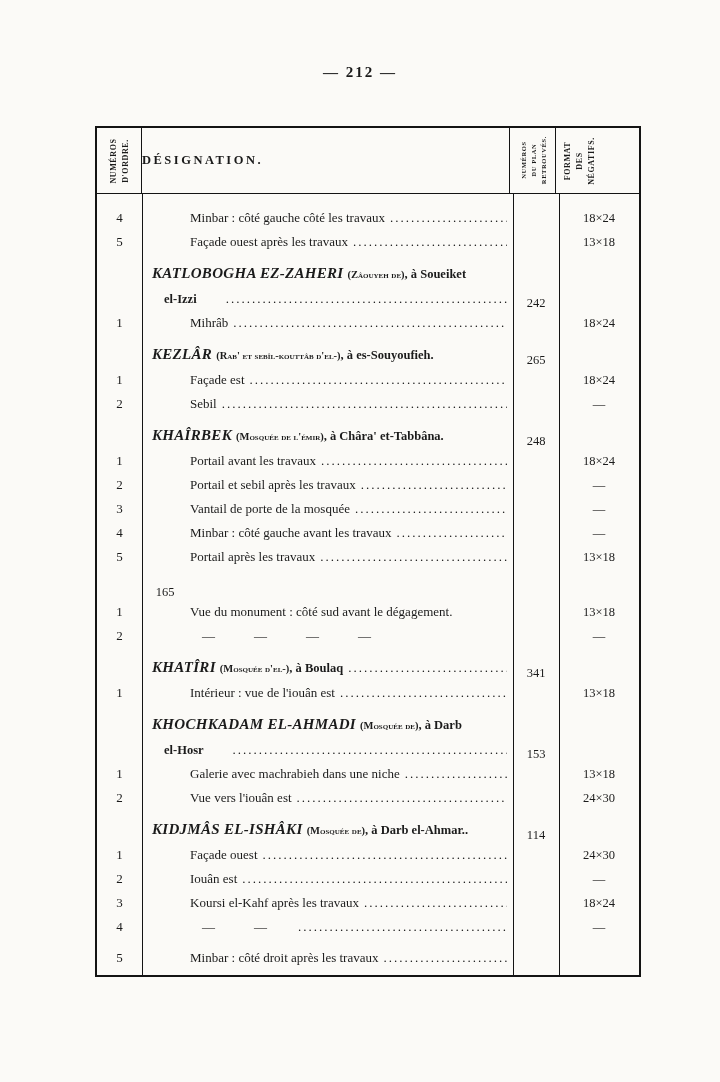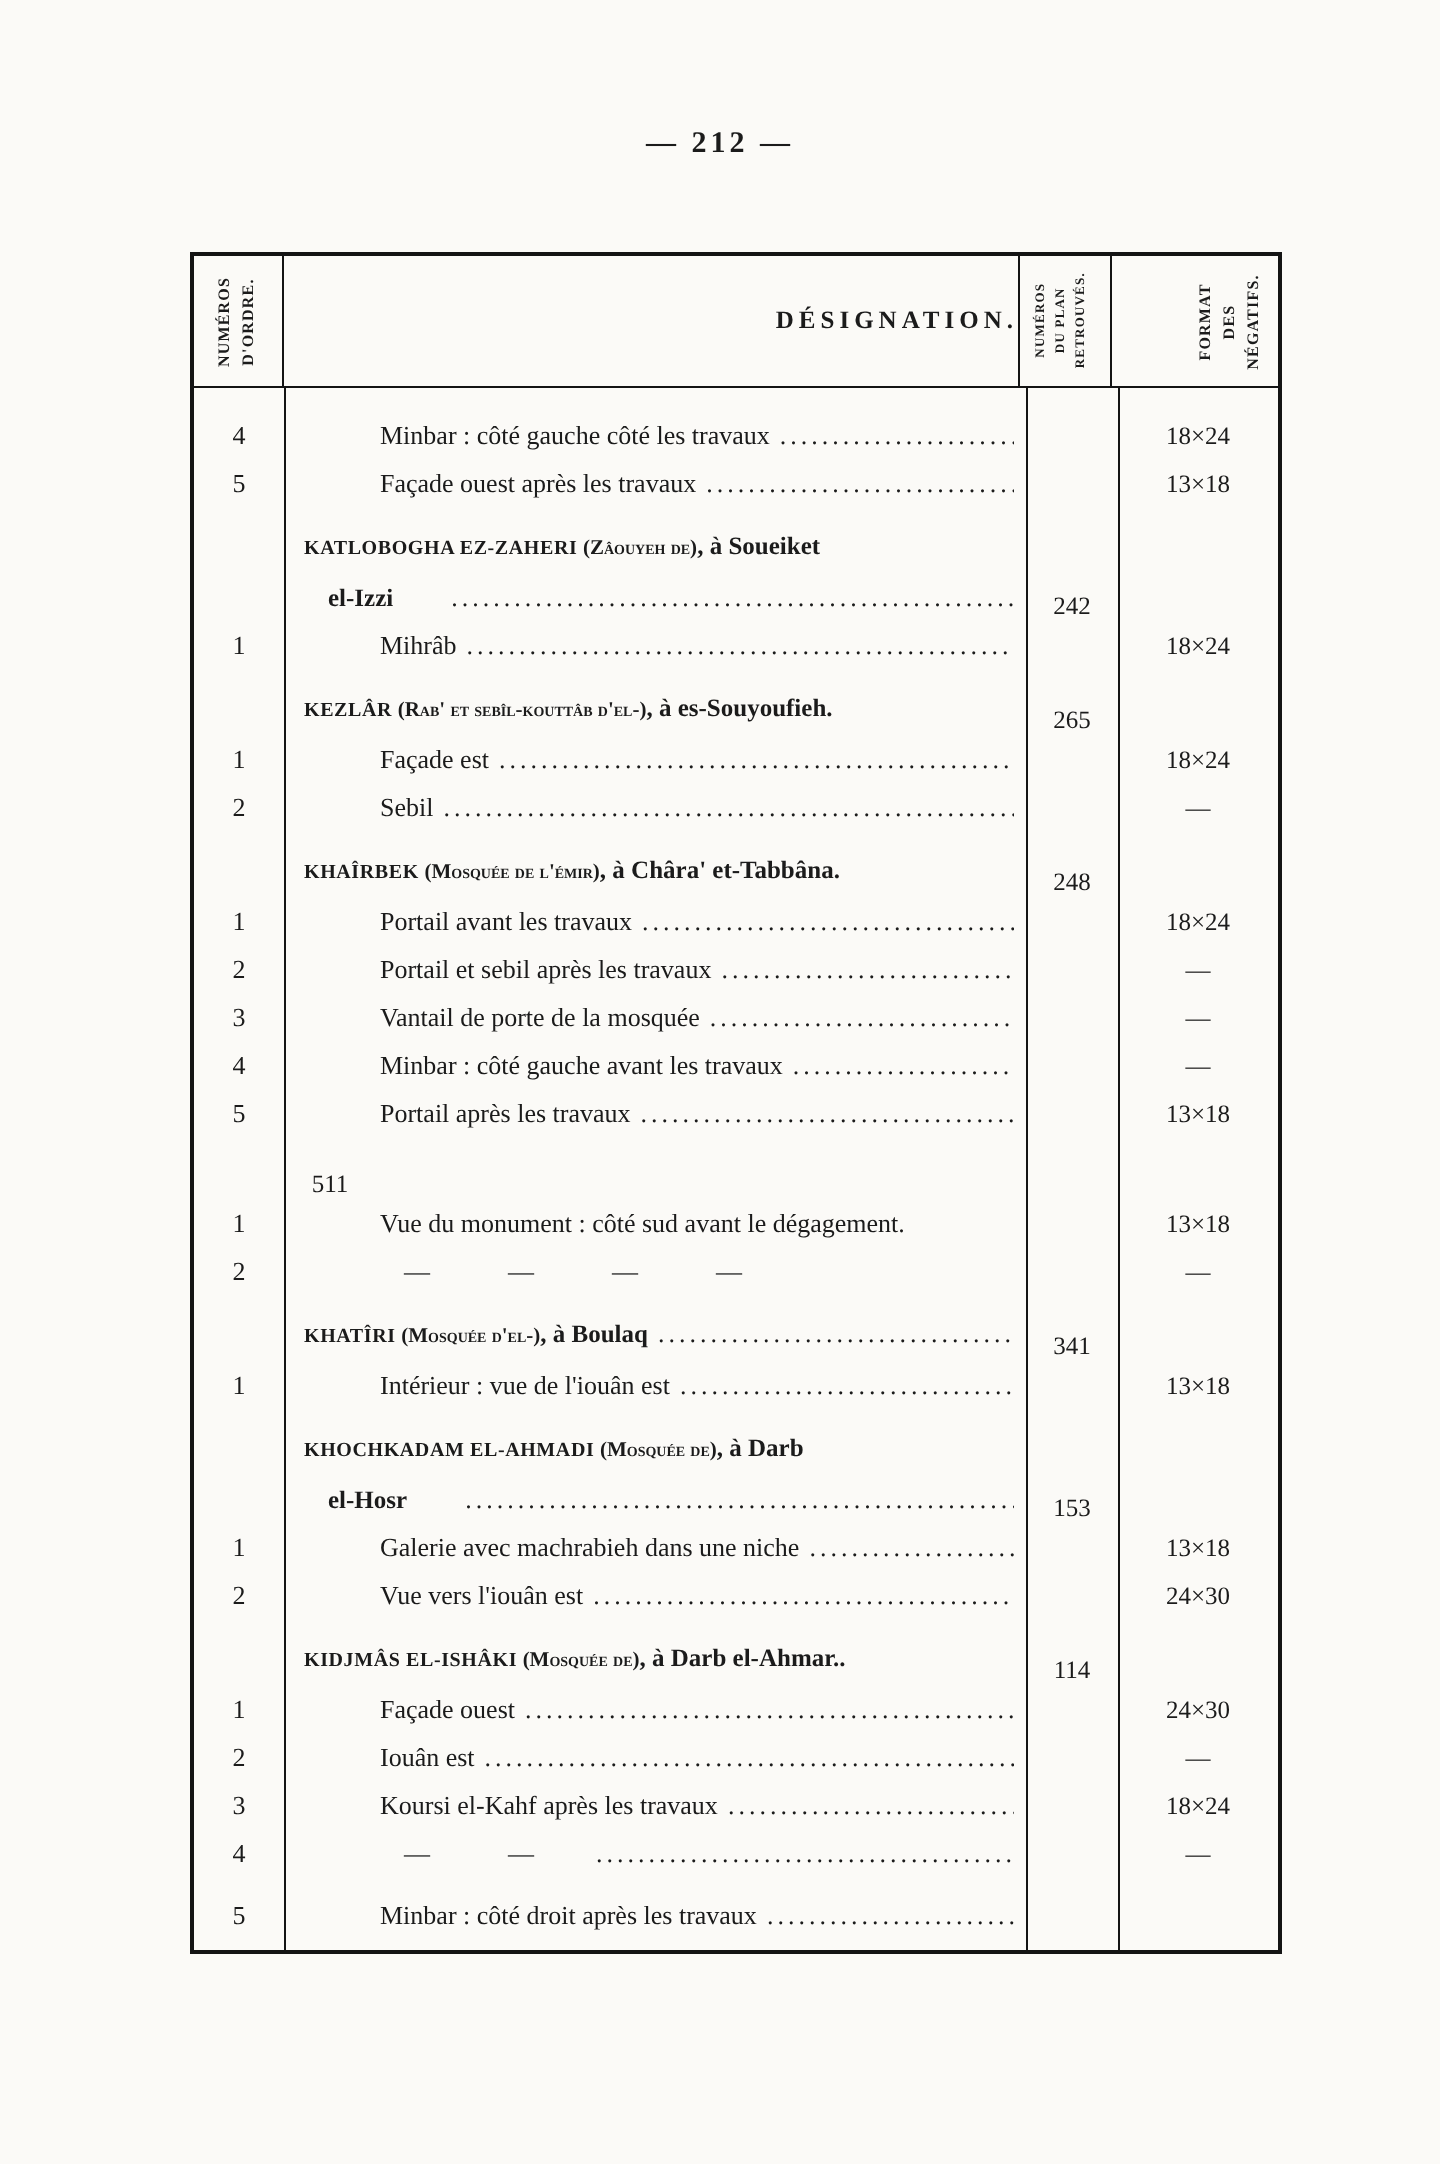--- a/index.html
+++ b/index.html
@@ -24,21 +24,21 @@
     box-sizing:border-box;
     display:flex;flex-direction:column;
     background:#fbfaf7;
   }
   
   .thead{
     display:flex;height:66px;flex:0 0 66px;
     border-bottom:1.5px solid #141414;
     box-sizing:border-box;
   }
-  .th{display:flex;align-items:center;justify-content:flex-end;box-sizing:border-box;}
+  .th{display:flex;align-items:center;justify-content:flex-start;box-sizing:border-box;}
   .th-order{width:45px;border-right:1px solid #141414;}
   .th-desig{flex:1;border-right:1px solid #141414;}
   .th-plan{width:46px;border-right:1px solid #141414;}
   .th-format{width:83px;}
   .desig-label{font-size:12.5px;font-weight:bold;letter-spacing:2.5px;}
   .vert{
     transform:rotate(-90deg);
     white-space:nowrap;text-align:center;
     font-weight:bold;font-size:8px;line-height:1.5;letter-spacing:0.6px;
   }
@@ -57,21 +57,21 @@
   .cell-num{width:45px;text-align:center;font-size:13px;flex:0 0 45px;}
   .cell-desig{width:371px;flex:0 0 371px;padding-right:6px;}
   .cell-plan{width:46px;flex:0 0 46px;text-align:center;font-size:12.5px;}
   .cell-format{width:79px;flex:1;text-align:center;font-size:12.5px;}
   .dline{display:flex;align-items:baseline;line-height:24px;}
   .row.item .dline{padding-left:48px;}
   .row.group .dline{padding-left:10px;}
   .row.group .dline.cont{padding-left:22px;gap:24px;}
   .txt{font-size:13px;white-space:pre;}
   .row.ditto .txt{padding-left:12px;}
-  .seg-c{font-weight:bold;font-size:10px;letter-spacing:0.3px;white-space:pre;}
+  .seg-c{font-weight:bold;font-size:15px;letter-spacing:0.3px;white-space:pre;font-style:italic;}
   .seg-p{font-weight:bold;font-variant:small-caps;font-size:10.5px;white-space:pre;}
   .seg-n{font-weight:bold;font-size:12.5px;white-space:pre;}
   .leader{
     flex:1;overflow:hidden;white-space:nowrap;
     padding-left:5px;font-size:13px;
   }
   .leader::after{
     content:"......................................................................................................................";
     letter-spacing:2px;
   }
@@ -260,21 +260,21 @@
             <div class="dline">
               <span class="txt">Portail après les travaux</span>
               <span class="leader"></span>
             </div>
           </div>
           <div class="cell cell-plan"></div>
           <div class="cell cell-format">13×18</div>
         </div>
         <div class="row group">
           <div class="cell cell-num"></div>
-          <div class="cell cell-plan">511</div>
+          <div class="cell cell-plan">165</div>
           <div class="cell cell-format"></div>
         </div>
         <div class="row item">
           <div class="cell cell-num">1</div>
           <div class="cell cell-desig">
             <div class="dline">
               <span class="txt">Vue du monument : côté sud avant le dégagement.</span>
             </div>
           </div>
           <div class="cell cell-plan"></div>

